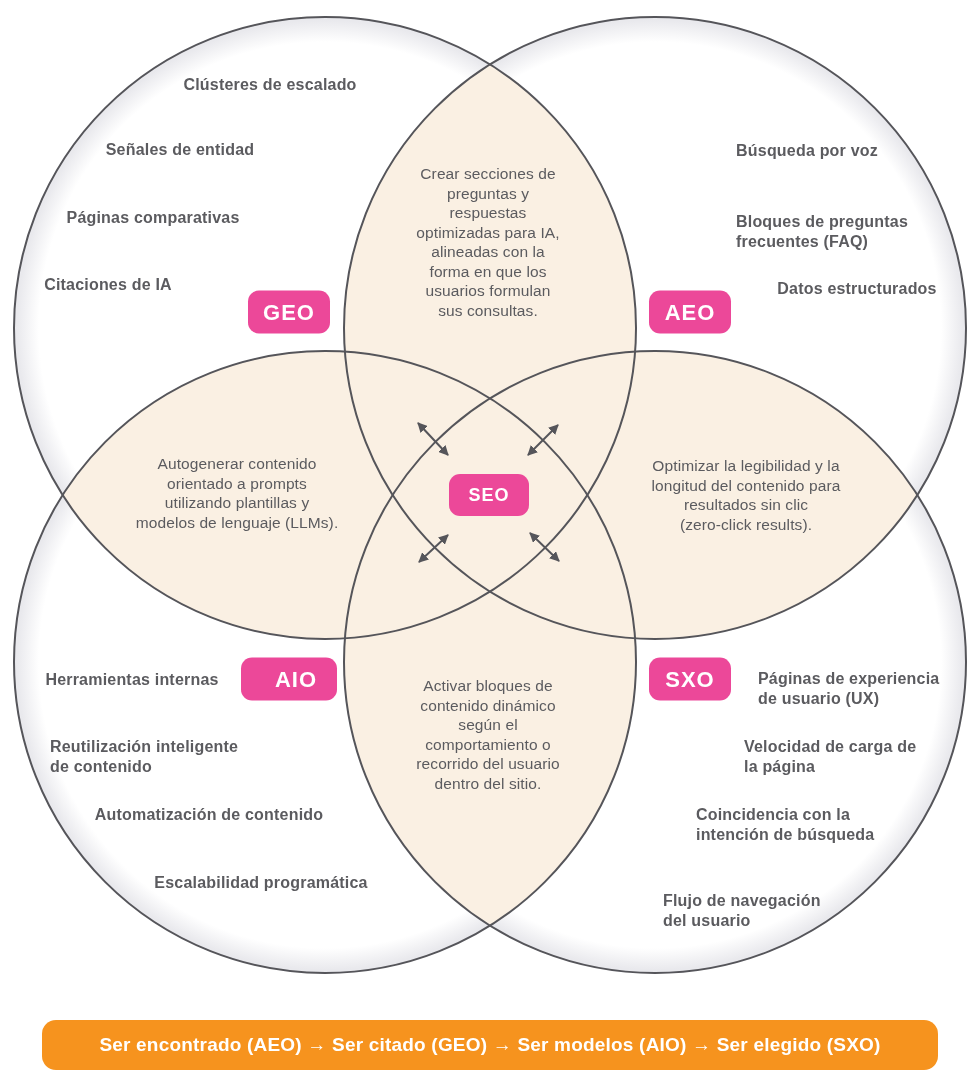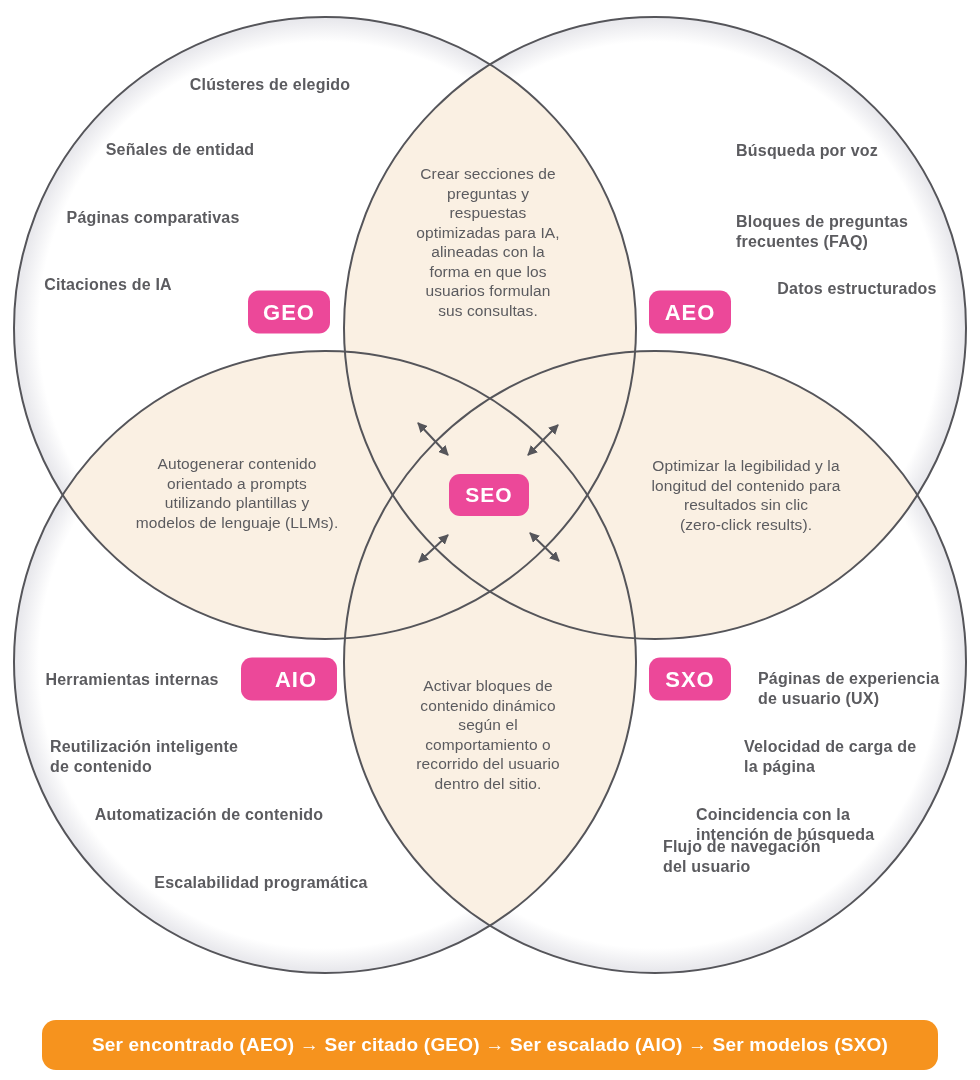--- a/index.html
+++ b/index.html
@@ -11,21 +11,21 @@
          line-height:20px;letter-spacing:.2px;white-space:pre-line;}
   .label.centered{transform:translate(-50%,-50%);text-align:center;white-space:nowrap;}
 
   .lens-text{position:absolute;transform:translateX(-50%);text-align:center;color:#5b5b5f;
              font-size:15.5px;font-weight:500;line-height:19.5px;white-space:pre-line;
              letter-spacing:.1px;}
 
   .badge{position:absolute;transform:translate(-50%,-50%);background:#ec4899;color:#ffffff;
          font-weight:700;font-size:22px;letter-spacing:1px;border-radius:11px;
          width:82px;height:43px;display:flex;align-items:center;justify-content:center;}
-  .badge.seo{width:80px;height:42px;font-size:21px;}
+  .badge.seo{width:80px;height:42px;font-size:18px;}
 
   .banner{position:absolute;left:42px;top:1020px;width:896px;height:50px;background:#F6931E;
           border-radius:14px;color:#ffffff;font-weight:700;font-size:19px;letter-spacing:.2px;
           display:flex;align-items:center;justify-content:center;text-align:center;}
 </style>
 </head>
 <body>
 
 <div class="stage">
 
@@ -72,21 +72,21 @@
     </g>
 
     <g stroke="#55555a" stroke-width="2" marker-start="url(#ah)" marker-end="url(#ah)">
       <line x1="418" y1="423" x2="448" y2="455"></line>
       <line x1="558" y1="425" x2="528" y2="455"></line>
       <line x1="419" y1="562" x2="448" y2="535"></line>
       <line x1="530" y1="533" x2="559" y2="561"></line>
     </g>
   </svg>
 
-  <div class="label centered" style="left:270px;top:85px;">Clústeres de elegido</div>
+  <div class="label centered" style="left:270px;top:85px;">Clústeres de escalado</div>
   <div class="label centered" style="left:180px;top:150px;">Señales de entidad</div>
   <div class="label centered" style="left:153px;top:218px;">Páginas comparativas</div>
   <div class="label centered" style="left:108px;top:285px;">Citaciones de IA</div>
 
   <div class="label centered" style="left:807px;top:151px;">Búsqueda por voz</div>
   <div class="label" style="left:736px;top:212px;">Bloques de preguntas
 frecuentes (FAQ)</div>
   <div class="label centered" style="left:857px;top:289px;">Datos estructurados</div>
 
   <div class="label centered" style="left:132px;top:680px;">Herramientas internas</div>
@@ -94,21 +94,21 @@
 de contenido</div>
   <div class="label centered" style="left:209px;top:815px;">Automatización de contenido</div>
   <div class="label centered" style="left:261px;top:883px;">Escalabilidad programática</div>
 
   <div class="label" style="left:758px;top:669px;">Páginas de experiencia
 de usuario (UX)</div>
   <div class="label" style="left:744px;top:737px;">Velocidad de carga de
 la página</div>
   <div class="label" style="left:696px;top:805px;">Coincidencia con la
 intención de búsqueda</div>
-  <div class="label" style="left:663px;top:837px;">Flujo de navegación
+  <div class="label" style="left:663px;top:891px;">Flujo de navegación
 del usuario</div>
 
   <div class="lens-text" style="left:488px;top:164px;width:230px;">Crear secciones de
 preguntas y
 respuestas
 optimizadas para IA,
 alineadas con la
 forma en que los
 usuarios formulan
 sus consultas.</div>
@@ -126,15 +126,15 @@
 comportamiento o
 recorrido del usuario
 dentro del sitio.</div>
 
   <div class="badge" style="left:289px;top:312px;">GEO</div>
   <div class="badge" style="left:690px;top:312px;">AEO</div>
   <div class="badge" style="left:289px;top:679px;padding-left:14px;">AIO</div>
   <div class="badge" style="left:690px;top:679px;">SXO</div>
   <div class="badge seo" style="left:489px;top:495px;">SEO</div>
 
-  <div class="banner">Ser encontrado (AEO) → Ser citado (GEO) → Ser escalado (AIO) → Ser modelos (SXO)</div>
+  <div class="banner">Ser encontrado (AEO) → Ser citado (GEO) → Ser modelos (AIO) → Ser elegido (SXO)</div>
 
 </div>
 
 </body></html>

